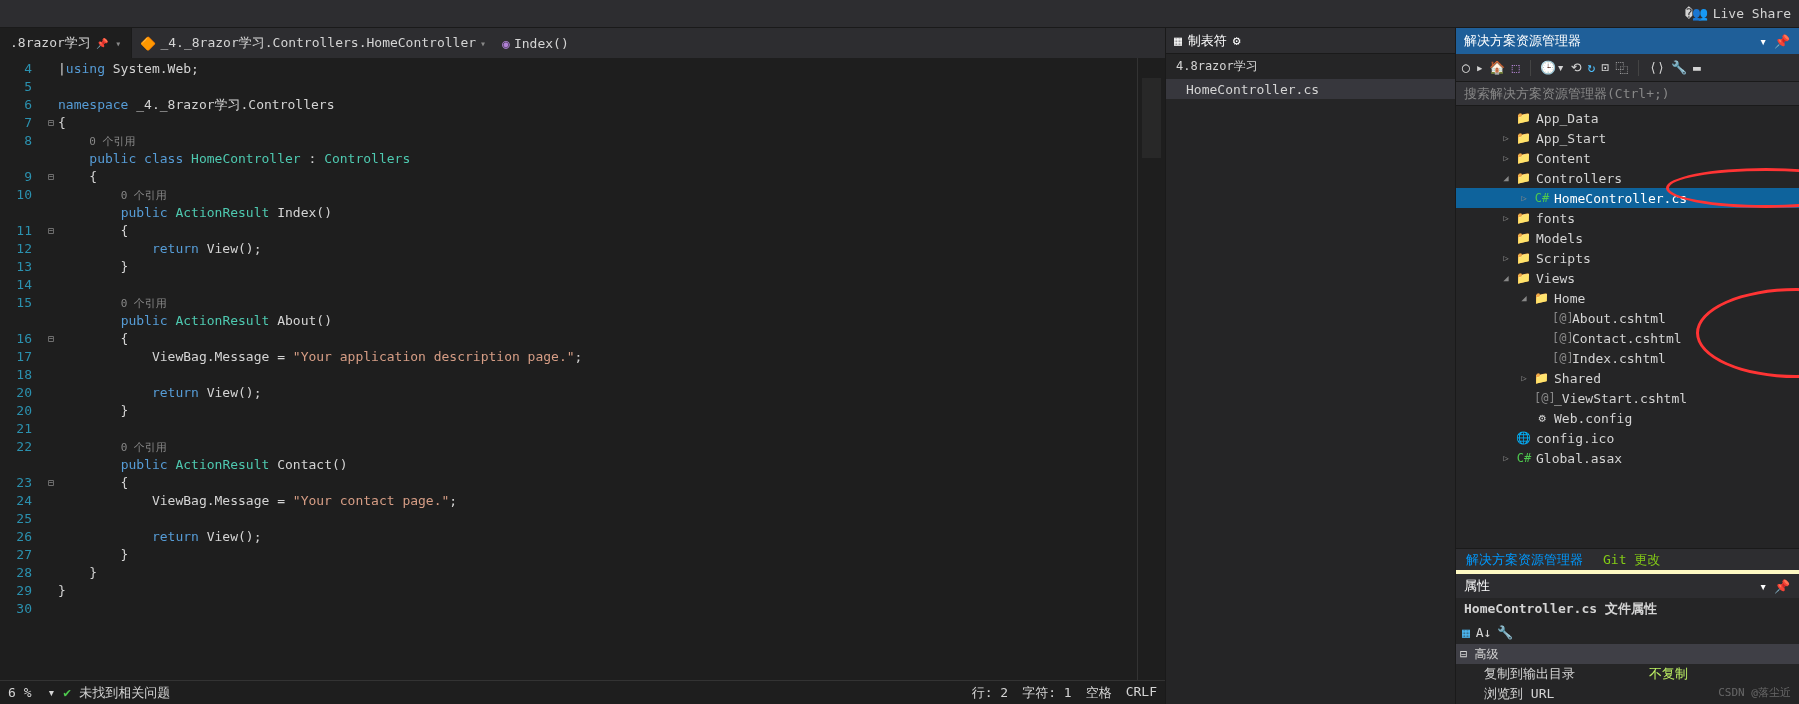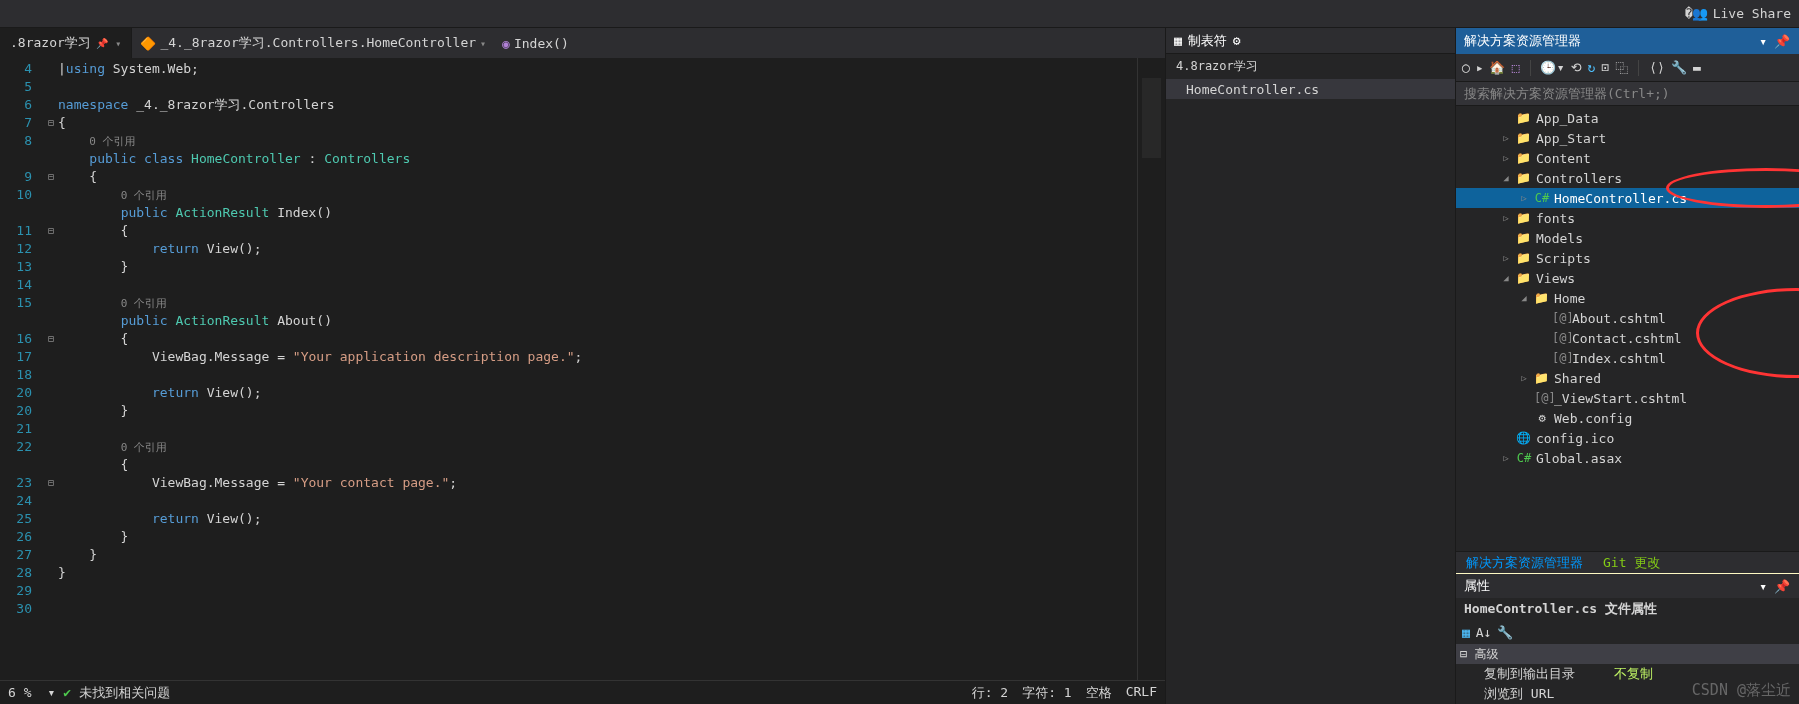--- a/index.html
+++ b/index.html
@@ -45,29 +45,29 @@
 .tree-item.selected { background: #0e639c; color: #fff; }
 .tree-item .arrow { width: 12px; color: #888; font-size: 9px; text-align: center; }
 .tree-item .ficon { width: 16px; text-align: center; font-size: 12px; }
 .folder-icon { color: #dcb67a; }
 .cs-icon { color: #4ec94e; }
 .cshtml-icon { color: #888; }
 .circle { position: absolute; border: 3px solid #ff3434; border-radius: 50%; pointer-events: none; }
 .sol-tabs { height: 22px; background: #2d2d30; border-top: 1px solid #1a1a1a; display: flex; align-items: center; font-size: 12px; }
 .sol-tab { padding: 0 10px; height: 22px; display: flex; align-items: center; color: #84cc16; }
 .sol-tab.active { color: #0097fb; }
-.props-panel { border-top: 1px solid #fef9c3; }
+.props-panel { border-top: 4px solid #fef9c3; }
 .props-header { height: 24px; background: #2d2d30; padding: 0 8px; display: flex; align-items: center; color: #fff; justify-content: space-between; }
 .props-sub { height: 22px; padding: 0 8px; display: flex; align-items: center; color: #d4d4d4; font-size: 12px; }
 .props-toolbar { height: 24px; padding: 0 6px; display: flex; align-items: center; gap: 6px; background: #252526; }
 .props-cat { height: 20px; background: #3f3f46; padding: 0 4px; display: flex; align-items: center; color: #d4d4d4; font-size: 12px; }
-.props-row { height: 20px; display: flex; align-items: center; padding-left: 28px; font-size: 12px; color: #d4d4d4; }
+.props-row { height: 20px; display: flex; align-items: center; padding-left: 28px; font-size: 12px; color: #d4d4d4; gap: 35px; }
 .props-row .k { width: 130px; }
 .props-row .v { color: #bef264; }
-.watermark { position: absolute; bottom: 4px; right: 8px; color: rgba(200,200,200,0.4); font-size: 15px; pointer-events: none; }
+.watermark { position: absolute; bottom: 4px; right: 8px; color: rgba(200,200,200,0.4); font-size: 11px; pointer-events: none; }
 .pin-icon { font-size: 10px; color: #d4d4d4; }
 .gear-icon::before { content: '⚙'; }
 .divider { width: 1px; height: 16px; background: #444; margin: 0 4px; }
 </style>
 </head>
 <body>
 
 <div class="toolbar">
   <div class="toolbar-right">
     <span>�👥</span>
@@ -178,20 +178,21 @@
           <div class="line"></div>
           <div class="line">        <span class="ref">0 个引用</span></div>
           <div class="line">        <span class="kw">public</span> <span class="type">ActionResult</span> About()</div>
           <div class="line">        {</div>
           <div class="line">            ViewBag.Message = <span class="str">"Your application description page."</span>;</div>
           <div class="line"></div>
           <div class="line">            <span class="kw">return</span> View();</div>
           <div class="line">        }</div>
           <div class="line"></div>
           <div class="line">        <span class="ref">0 个引用</span></div>
+          <div class="line">        <span class="kw">public</span> <span class="type">ActionResult</span> Contact()</div>
           <div class="line">        {</div>
           <div class="line">            ViewBag.Message = <span class="str">"Your contact page."</span>;</div>
           <div class="line"></div>
           <div class="line">            <span class="kw">return</span> View();</div>
           <div class="line">        }</div>
           <div class="line">    }</div>
           <div class="line">}</div>
         </div>
       <div class="mincol"></div>
     </div>

